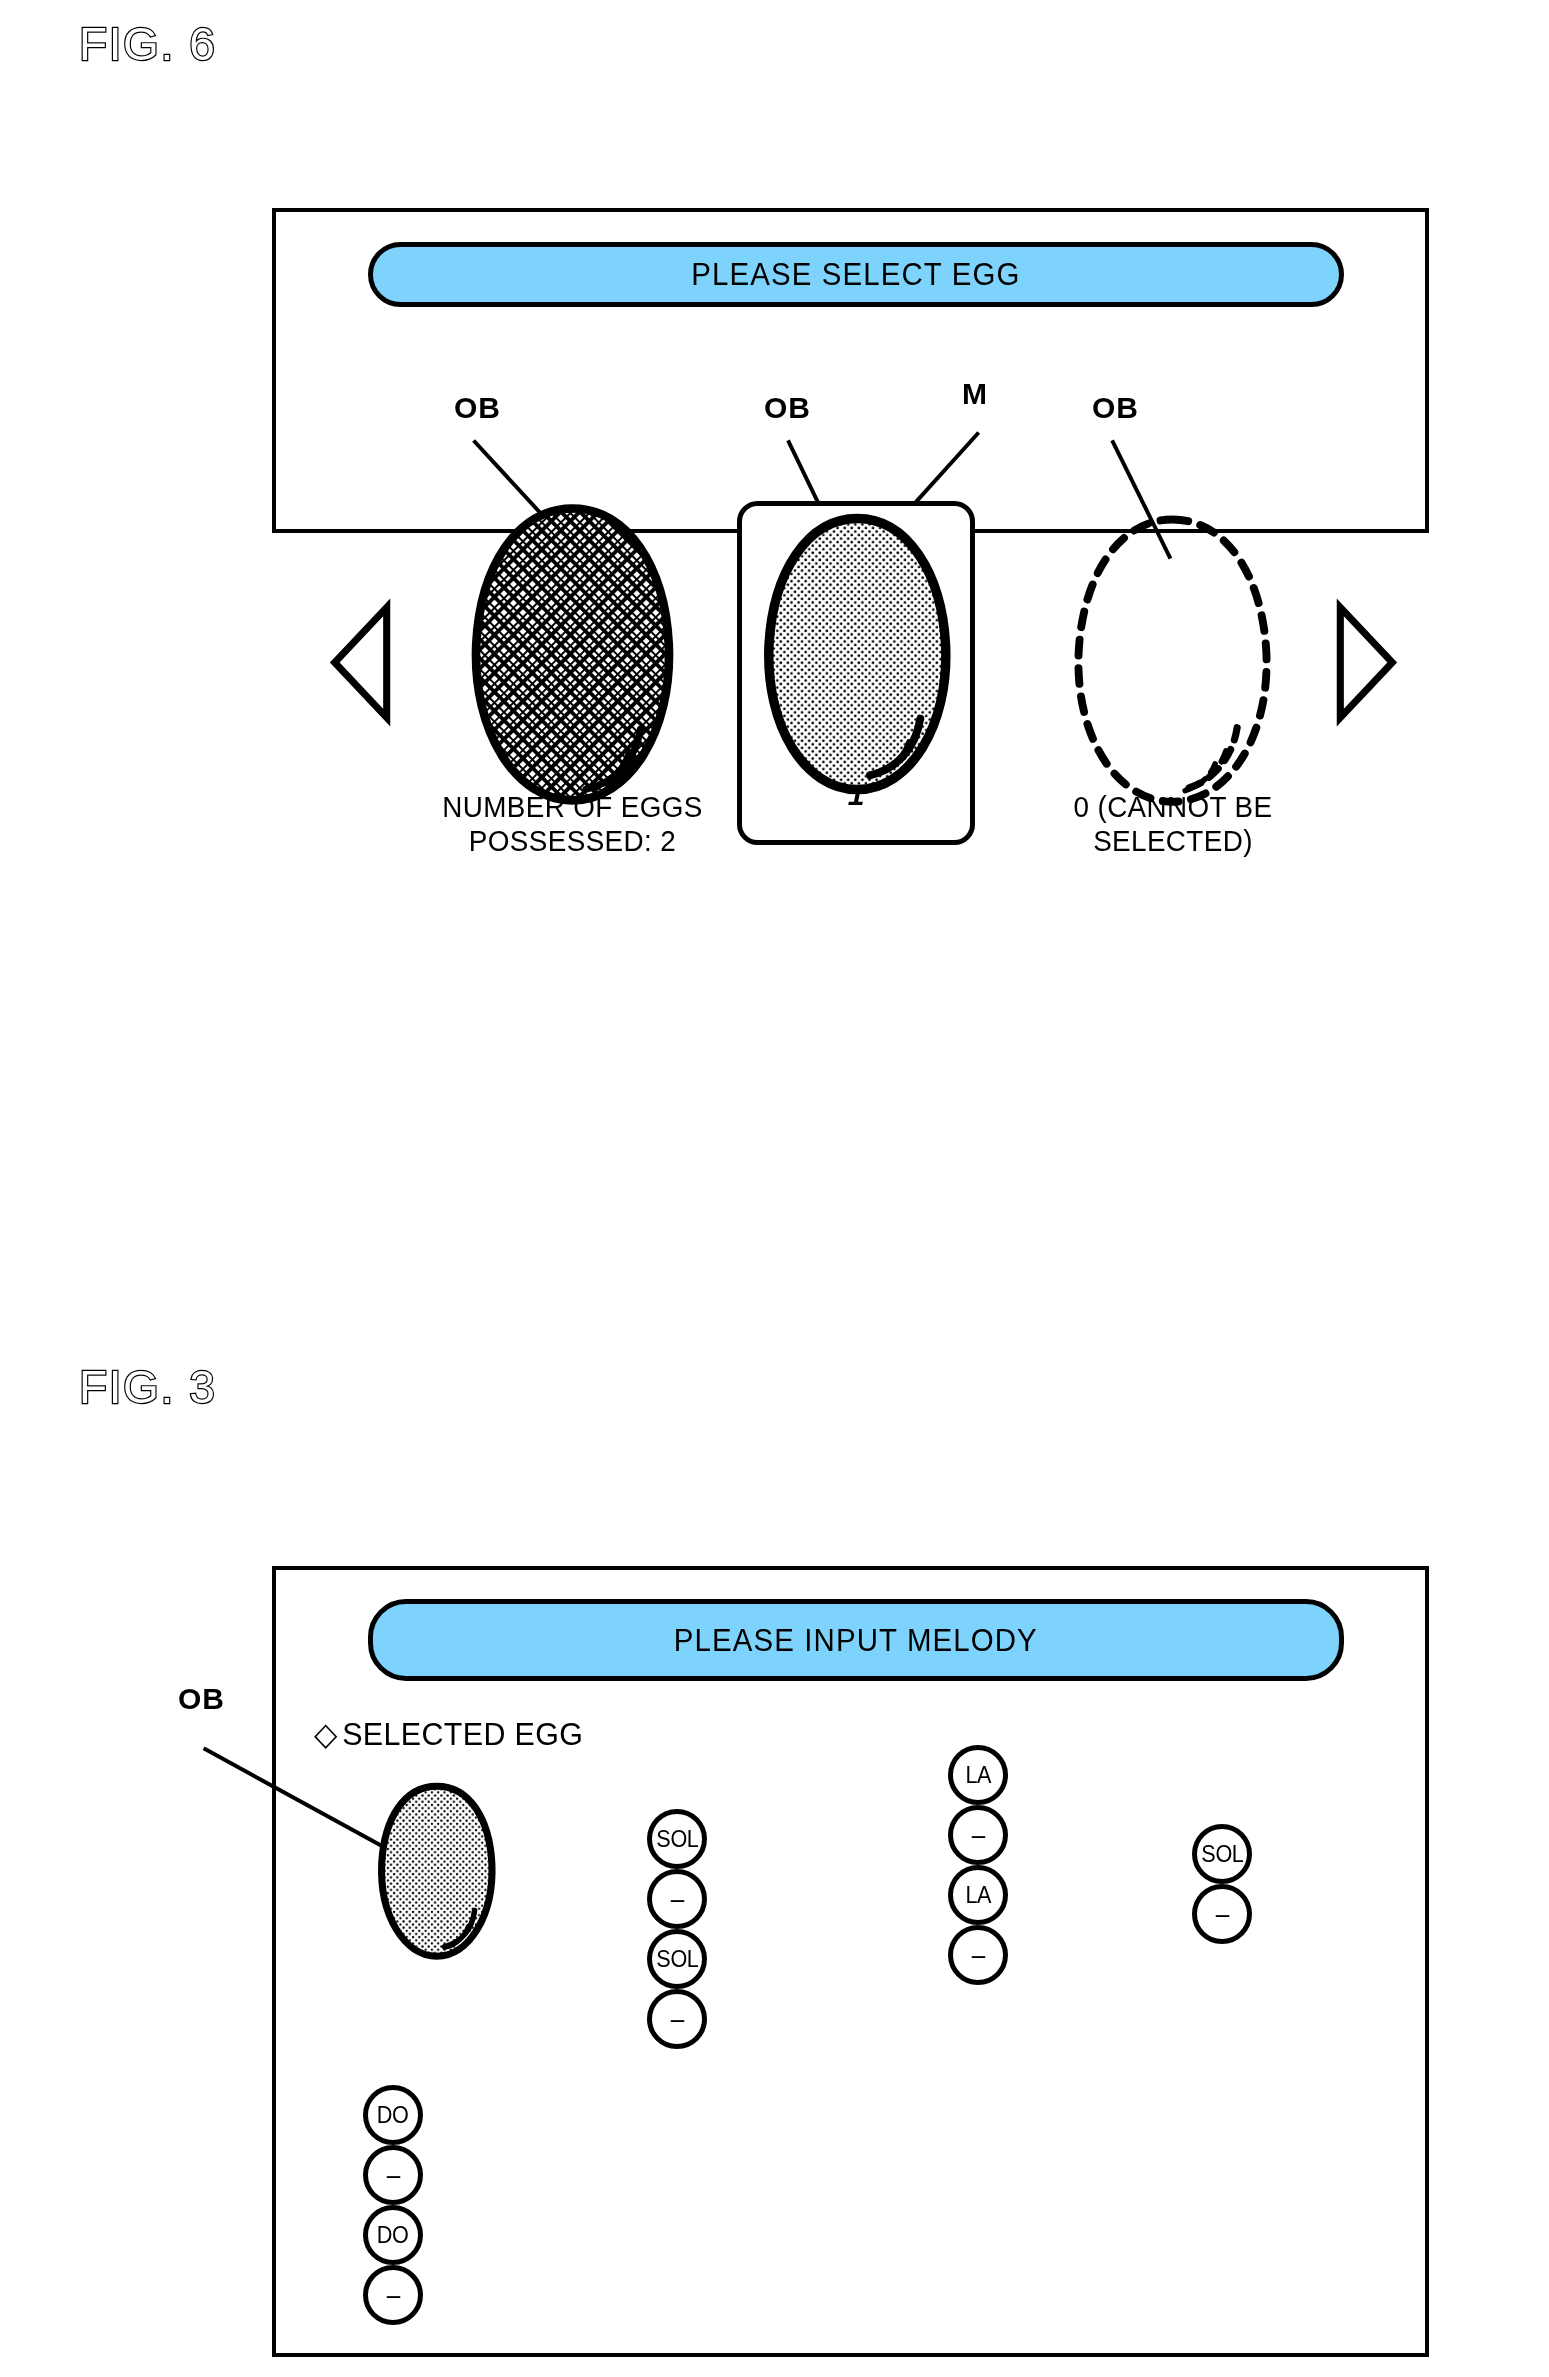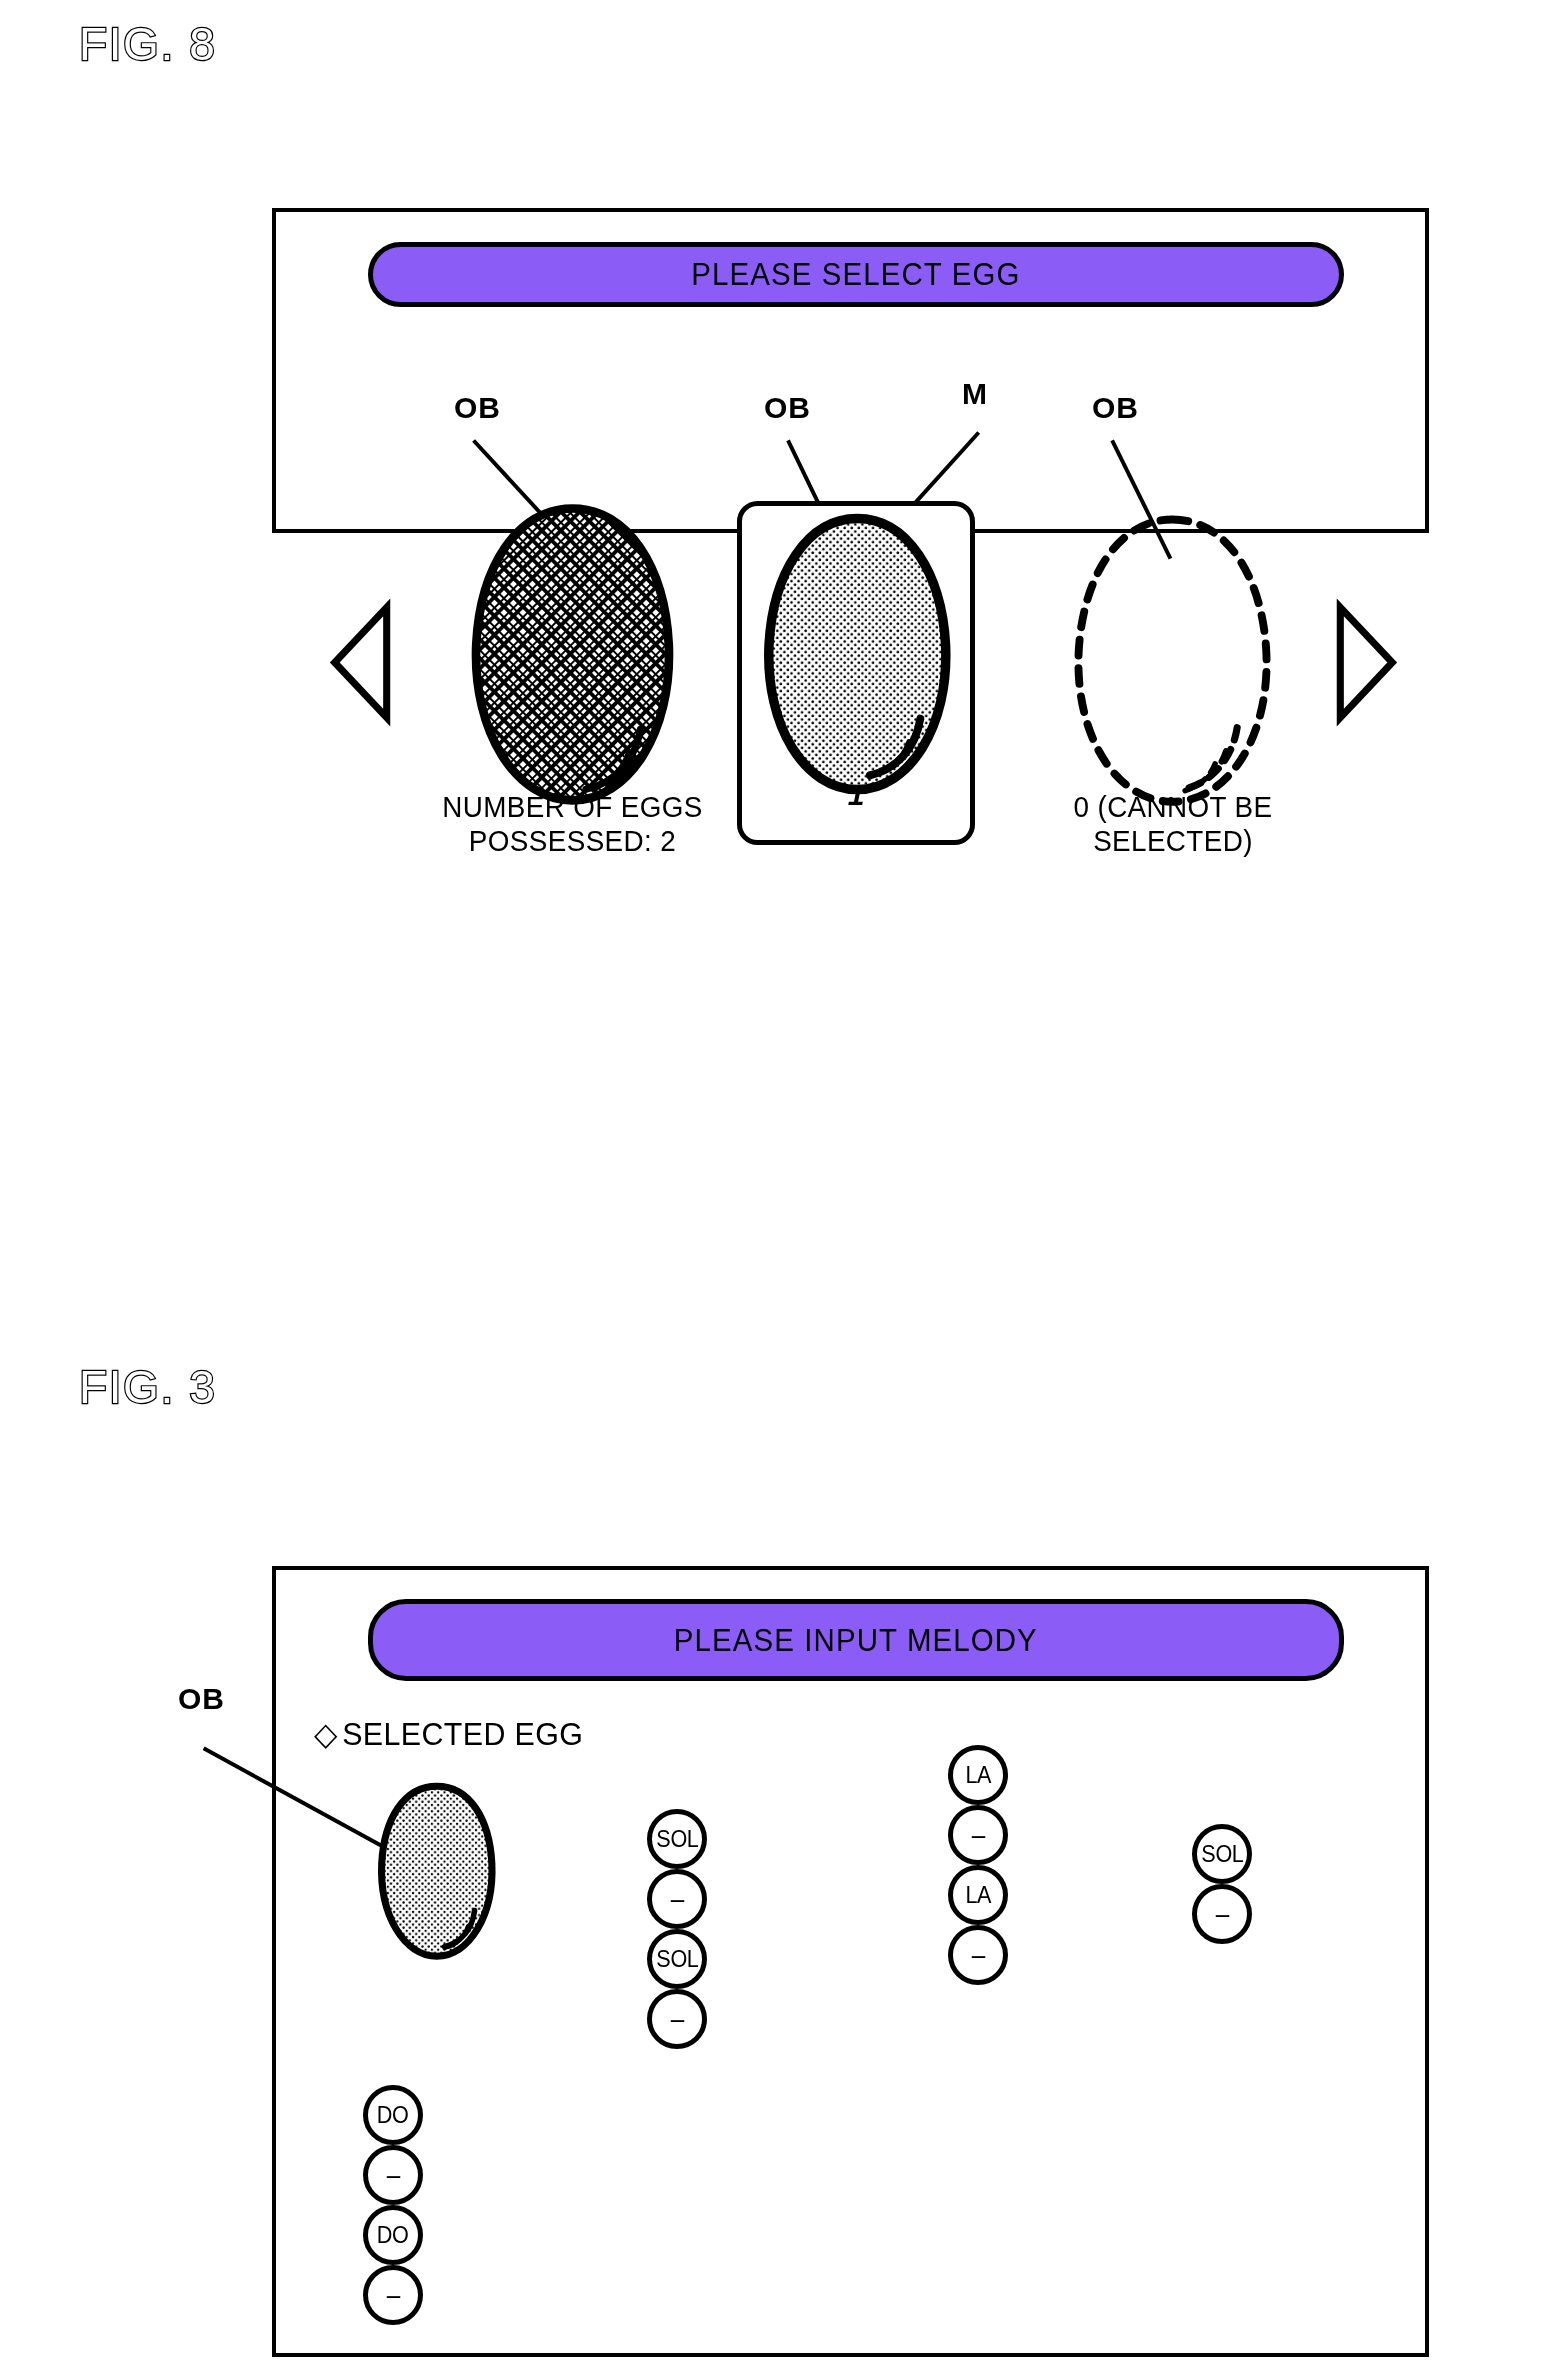--- a/index.html
+++ b/index.html
@@ -45,21 +45,21 @@
   }
   #panel-fig3 {
     left: 272px; top: 1566px; width: 1157px; height: 791px;
   }
 
   
   .title-banner {
     position: absolute;
     border: 5.5px solid #000000;
     border-radius: 38px;
-    background: #8b5cf6;
+    background: #7dd3fc;
     box-sizing: border-box;
     display: flex;
     align-items: center;
     justify-content: center;
   }
   .title-banner .banner-text {
     font-size: 32px;
     letter-spacing: 1.2px;
     font-weight: 400;
     white-space: nowrap;
@@ -172,21 +172,21 @@
       <circle cx="6.5" cy="6.5" r="1.7" fill="#000000"></circle>
     </pattern>
     <pattern id="pat-stipple-sm" width="8" height="8" patternUnits="userSpaceOnUse">
       <rect width="8" height="8" fill="#ffffff"></rect>
       <circle cx="1.8" cy="1.8" r="1.5" fill="#000000"></circle>
       <circle cx="5.8" cy="5.8" r="1.5" fill="#000000"></circle>
     </pattern>
   </defs>
 </svg>
 
-<div class="fig-label" id="fig2-label">FIG. 8</div>
+<div class="fig-label" id="fig2-label">FIG. 6</div>
 
 <div class="screen-panel" id="panel-fig2"></div>
 
 <div class="title-banner" id="banner-fig2">
   <span class="banner-text">PLEASE SELECT EGG</span>
 </div>
 
 <div class="ref-label" style="left:454px; top:391px;">OB</div>
 <svg class="abs-svg" style="left:442px; top:434px;" width="158" height="103" viewBox="0 0 200 130">
   <line x1="40" y1="8" x2="145" y2="122" stroke="#000" stroke-width="5"></line>

